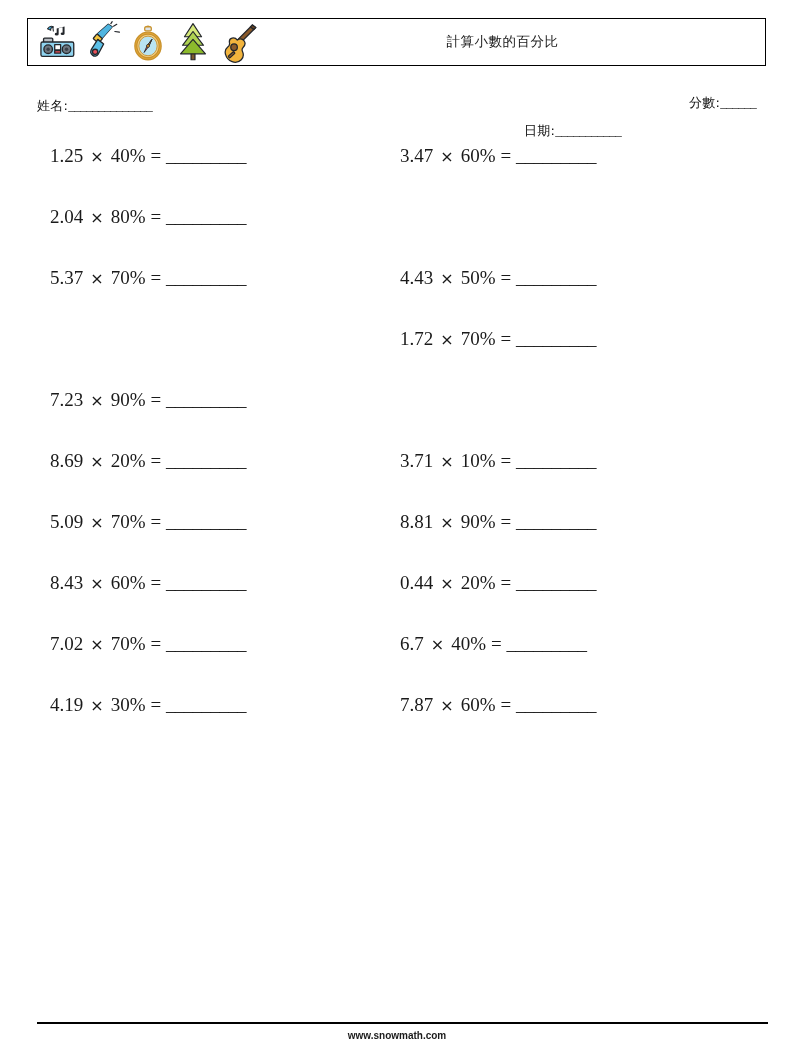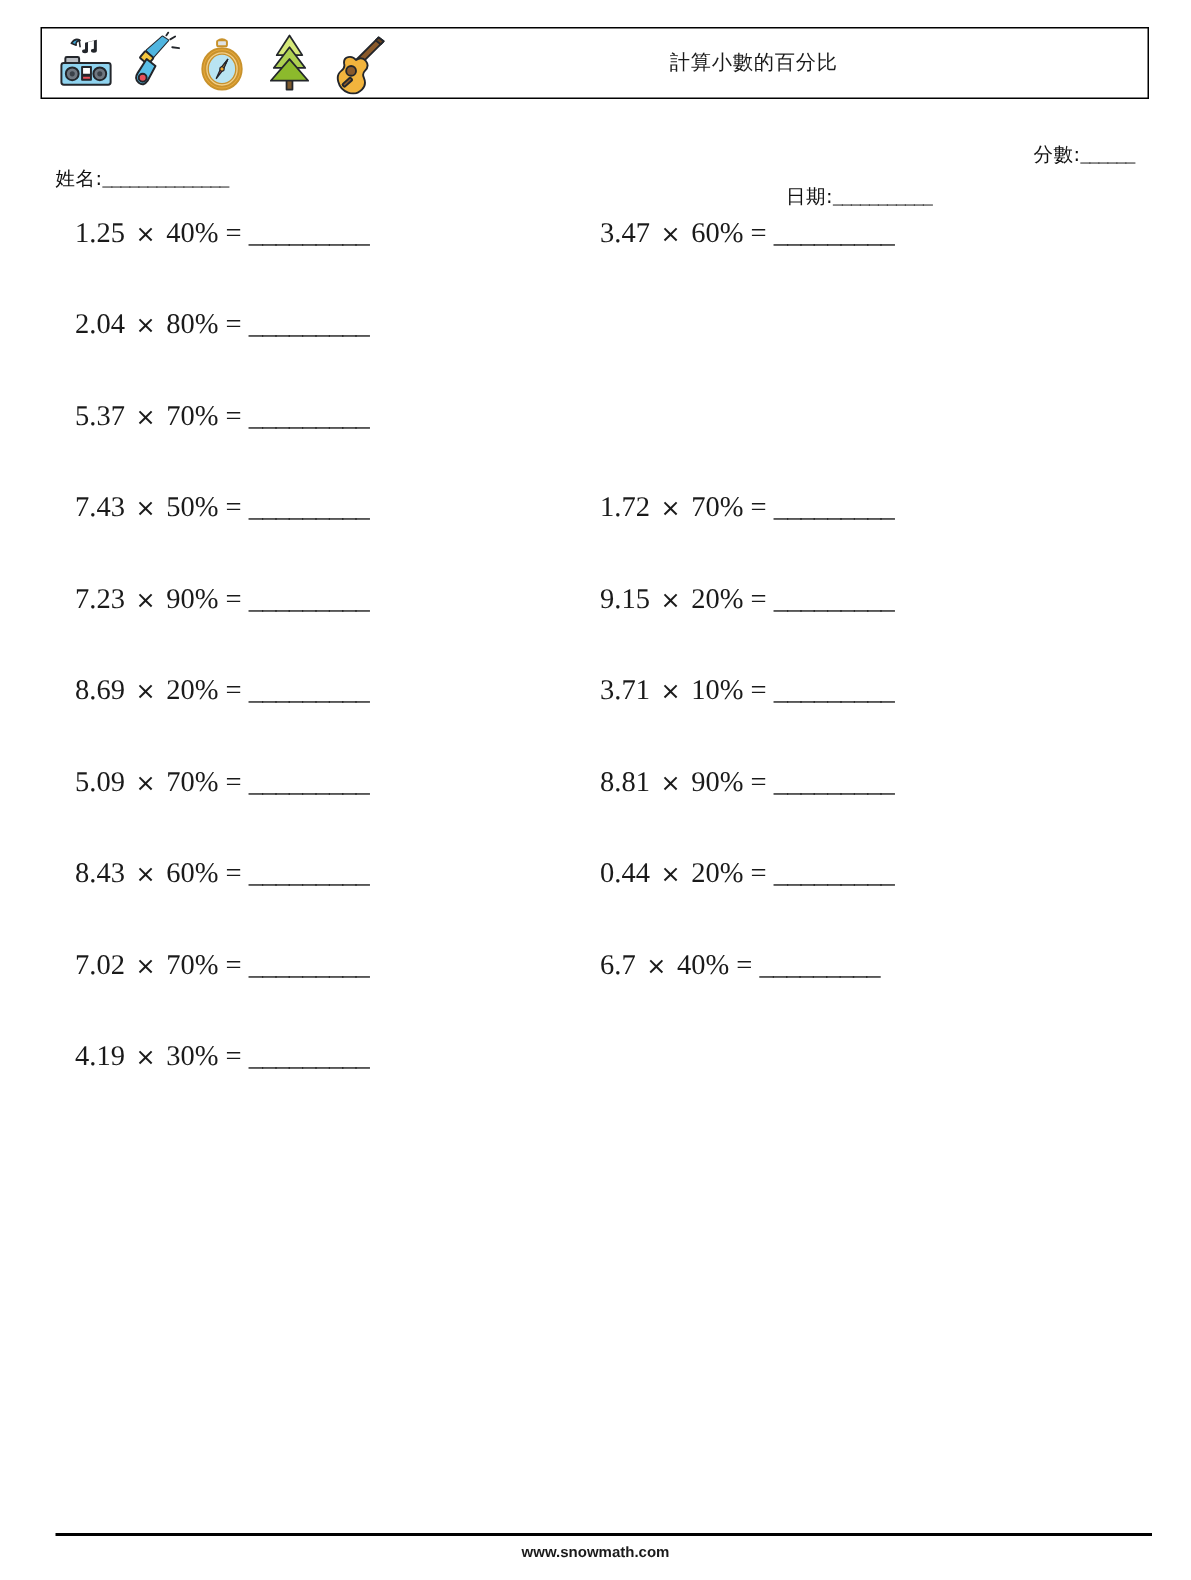--- a/index.html
+++ b/index.html
@@ -71,21 +71,21 @@
     font-size: 13px;
     font-family: "DejaVu Sans", "Liberation Sans", sans-serif;
     color: #111111;
     white-space: nowrap;
   }
   .meta-label { letter-spacing: 0.3px; }
   .meta-rule {
     font-family: "Liberation Serif", serif;
     letter-spacing: -0.5px;
   }
-  #field-name  { left: 0px;   top: 16px; }
+  #field-name  { left: 0px;   top: 3px; }
   #field-date  { left: 487px; top: 0px; margin-top: 28px; }
   #field-score { left: 638px; top: 0px; margin-left: 14px; }
 
   
   #problems {
     position: absolute;
     left: 0;
     top: 140px;
     width: 794px;
   }
@@ -217,44 +217,44 @@
 <div id="problems">
     <div class="prob-row">
       <div class="prob col-left"><span class="expr">1.25</span><span class="times"> × </span><span class="expr">40%</span><span> = </span><span class="blank">_________</span></div>
       <div class="prob col-right"><span class="expr">3.47</span><span class="times"> × </span><span class="expr">60%</span><span> = </span><span class="blank">_________</span></div>
     </div>
     <div class="prob-row">
       <div class="prob col-left"><span class="expr">2.04</span><span class="times"> × </span><span class="expr">80%</span><span> = </span><span class="blank">_________</span></div>
     </div>
     <div class="prob-row">
       <div class="prob col-left"><span class="expr">5.37</span><span class="times"> × </span><span class="expr">70%</span><span> = </span><span class="blank">_________</span></div>
-    </div>
-    <div class="prob-row">
-      <div class="prob col-left"><span class="expr">7.43</span><span class="times"> × </span><span class="expr">50%</span><span> = </span><span class="blank">_________</span></div>
+      <div class="prob col-right"><span class="expr">4.43</span><span class="times"> × </span><span class="expr">50%</span><span> = </span><span class="blank">_________</span></div>
+    </div>
+    <div class="prob-row">
       <div class="prob col-right"><span class="expr">1.72</span><span class="times"> × </span><span class="expr">70%</span><span> = </span><span class="blank">_________</span></div>
     </div>
     <div class="prob-row">
       <div class="prob col-left"><span class="expr">7.23</span><span class="times"> × </span><span class="expr">90%</span><span> = </span><span class="blank">_________</span></div>
-      <div class="prob col-right"><span class="expr">9.15</span><span class="times"> × </span><span class="expr">20%</span><span> = </span><span class="blank">_________</span></div>
     </div>
     <div class="prob-row">
       <div class="prob col-left"><span class="expr">8.69</span><span class="times"> × </span><span class="expr">20%</span><span> = </span><span class="blank">_________</span></div>
       <div class="prob col-right"><span class="expr">3.71</span><span class="times"> × </span><span class="expr">10%</span><span> = </span><span class="blank">_________</span></div>
     </div>
     <div class="prob-row">
       <div class="prob col-left"><span class="expr">5.09</span><span class="times"> × </span><span class="expr">70%</span><span> = </span><span class="blank">_________</span></div>
       <div class="prob col-right"><span class="expr">8.81</span><span class="times"> × </span><span class="expr">90%</span><span> = </span><span class="blank">_________</span></div>
     </div>
     <div class="prob-row">
       <div class="prob col-left"><span class="expr">8.43</span><span class="times"> × </span><span class="expr">60%</span><span> = </span><span class="blank">_________</span></div>
       <div class="prob col-right"><span class="expr">0.44</span><span class="times"> × </span><span class="expr">20%</span><span> = </span><span class="blank">_________</span></div>
     </div>
     <div class="prob-row">
       <div class="prob col-left"><span class="expr">7.02</span><span class="times"> × </span><span class="expr">70%</span><span> = </span><span class="blank">_________</span></div>
       <div class="prob col-right"><span class="expr">6.7</span><span class="times"> × </span><span class="expr">40%</span><span> = </span><span class="blank">_________</span></div>
     </div>
     <div class="prob-row">
       <div class="prob col-left"><span class="expr">4.19</span><span class="times"> × </span><span class="expr">30%</span><span> = </span><span class="blank">_________</span></div>
+      <div class="prob col-right"><span class="expr">7.87</span><span class="times"> × </span><span class="expr">60%</span><span> = </span><span class="blank">_________</span></div>
     </div>
   </div>
 
 <div id="footer-rule"></div>
 <div id="footer-text">www.snowmath.com</div>
 
 </body></html>

